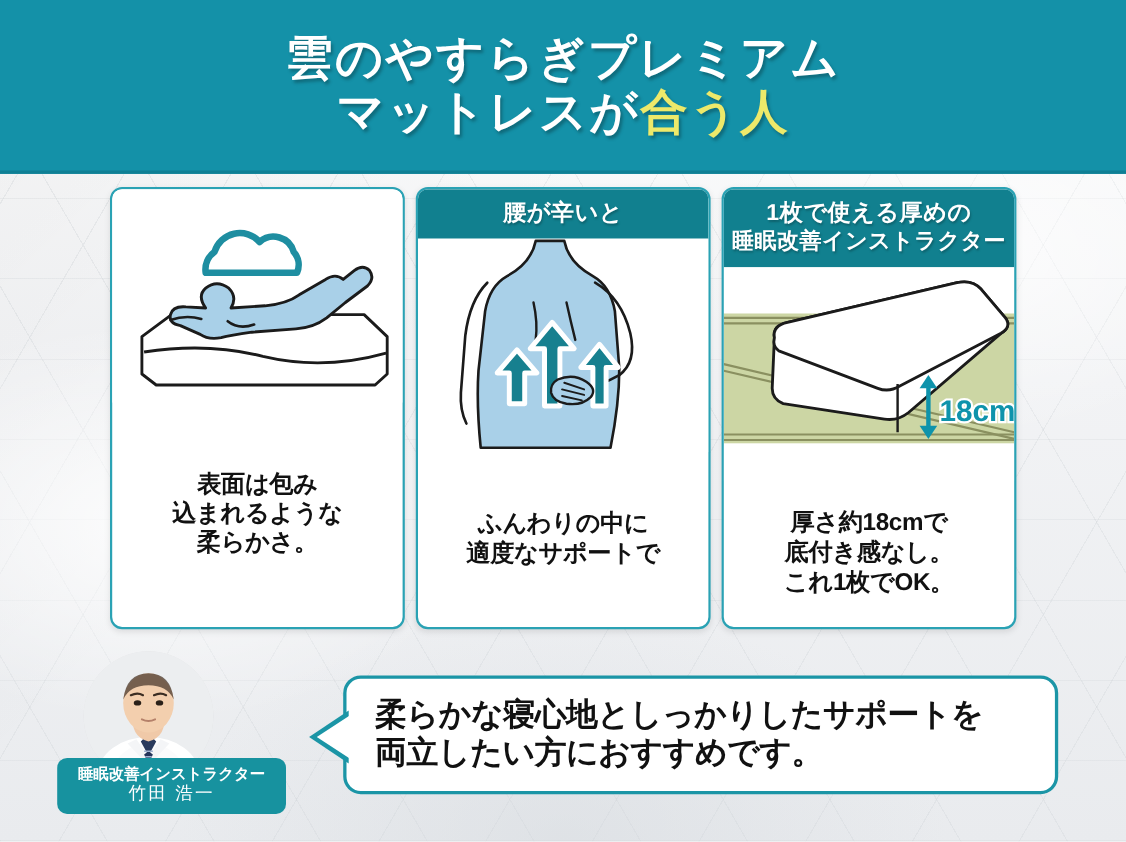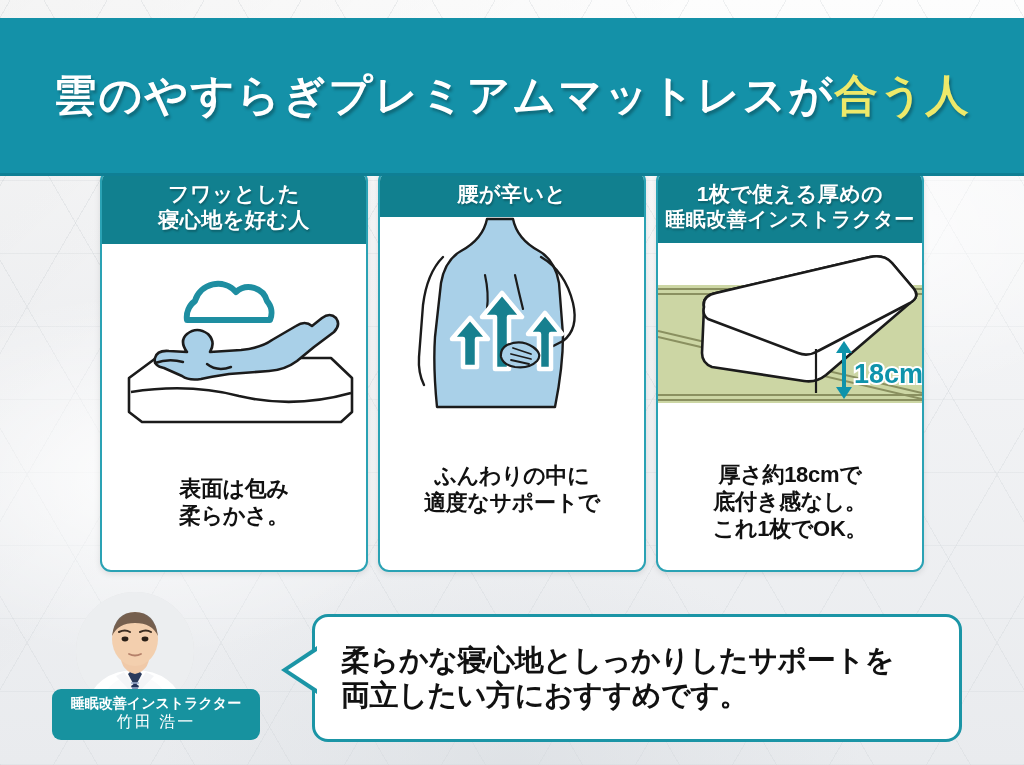--- a/index.html
+++ b/index.html
@@ -26,24 +26,24 @@
   #bg::after{
     content:"";position:absolute;inset:0;
     background:
       radial-gradient(ellipse 420px 260px at 14% 62%, rgba(255,255,255,.85), rgba(255,255,255,0) 70%),
       radial-gradient(ellipse 380px 240px at 86% 30%, rgba(255,255,255,.7), rgba(255,255,255,0) 70%),
       radial-gradient(ellipse 500px 300px at 50% 100%, rgba(210,215,220,.45), rgba(255,255,255,0) 70%);
   }
 
   
   #header {
-    position:absolute; left:0; top:18px; width:1024px; height:158px;
+    position:absolute; left:0; top:0; width:1024px; height:158px;
     background:#1491a8;
     z-index:3;
-    display:flex; align-items:center; justify-content:center;
+    display:flex; flex-direction:column; align-items:center; justify-content:center;
     border-bottom:3px solid #0f7f94;
   }
   .hline {
     color:#ffffff;
     font-weight:bold;
     font-size:43px;
     letter-spacing:2px;
     line-height:1.12;
     text-shadow:2px 3px 3px rgba(0,0,0,.28);
     white-space:nowrap;
@@ -115,21 +115,21 @@
     color:#fff;
     text-align:center;
     padding:5px 4px 7px;
     line-height:1.3;
   }
   .badge-role { font-size:14px; font-weight:bold; letter-spacing:0px; display:block; }
   .badge-name { font-size:16px; font-weight:normal; letter-spacing:2px; display:block; }
 
   #bubble {
     position:absolute; left:312px; top:614px;
-    width:650px; height:128px;
+    width:650px; height:108px;
     background:#ffffff;
     border:3px solid #1b95a6;
     border-radius:16px;
     z-index:3;
     display:flex; align-items:center;
   }
   #bubble-text {
     color:#111; font-weight:bold;
     font-size:29px; line-height:1.22;
     padding-left:26px;
@@ -161,24 +161,20 @@
 <div id="header">
   <div class="hline">雲のやすらぎプレミアム</div>
   <div class="hline">
     <span>マットレスが</span><span class="hl-yellow">合う人</span>
   </div>
 </div>
 
 <div id="cards">
 
   <div class="card">
-    <div class="card-head">
-      <div>フワッとした</div>
-      <div>寝心地を好む人</div>
-    </div>
     <div class="card-art">
       <svg width="250" height="190" viewBox="0 0 250 190">
 
         <path d="M78 74 a20 20 0 0 1 8 -19 a24 24 0 0 1 41 -9 a19 19 0 0 1 31 9 a18 18 0 0 1 3 19 z" fill="#ffffff" stroke="#1e8ea1" stroke-width="6" stroke-linejoin="round"></path>
 
         <path d="M20 132 L47 112 L222 112 L243 132 L243 166 L232 176 L33 176 L20 166 Z" fill="#ffffff" stroke="#1b1b1b" stroke-width="2.6" stroke-linejoin="round"></path>
         <path d="M22 146 Q80 137 130 150 Q185 163 242 147" fill="none" stroke="#1b1b1b" stroke-width="2.6"></path>
 
         <path d="M55 122 Q44 120 46 112 Q48 104 60 105 L78 106
                  Q70 95 78 88 Q88 80 99 88 Q107 96 101 106
@@ -186,20 +182,21 @@
                  L213 72 Q221 66 227 72 Q232 79 225 86 L205 101
                  L188 115 Q176 124 160 125 L120 128
                  Q100 131 92 133 Q80 135 73 130 Z" fill="#a9d0e8" stroke="#1b1b1b" stroke-width="2.6" stroke-linejoin="round"></path>
         <path d="M98 118 Q108 126 122 121" fill="none" stroke="#1b1b1b" stroke-width="2.4" stroke-linecap="round"></path>
         <path d="M46 117 Q60 112 74 116" fill="none" stroke="#1b1b1b" stroke-width="2.4" stroke-linecap="round"></path>
       </svg>
     </div>
     <div class="card-cap">
       <div>
         <span>表面は包み</span>
+        <span>込まれるような</span>
         <span>柔らかさ。</span>
       </div>
     </div>
   </div>
 
   <div class="card">
     <div class="card-head">
       <div>腰が辛いと</div>
     </div>
     <div class="card-art">

